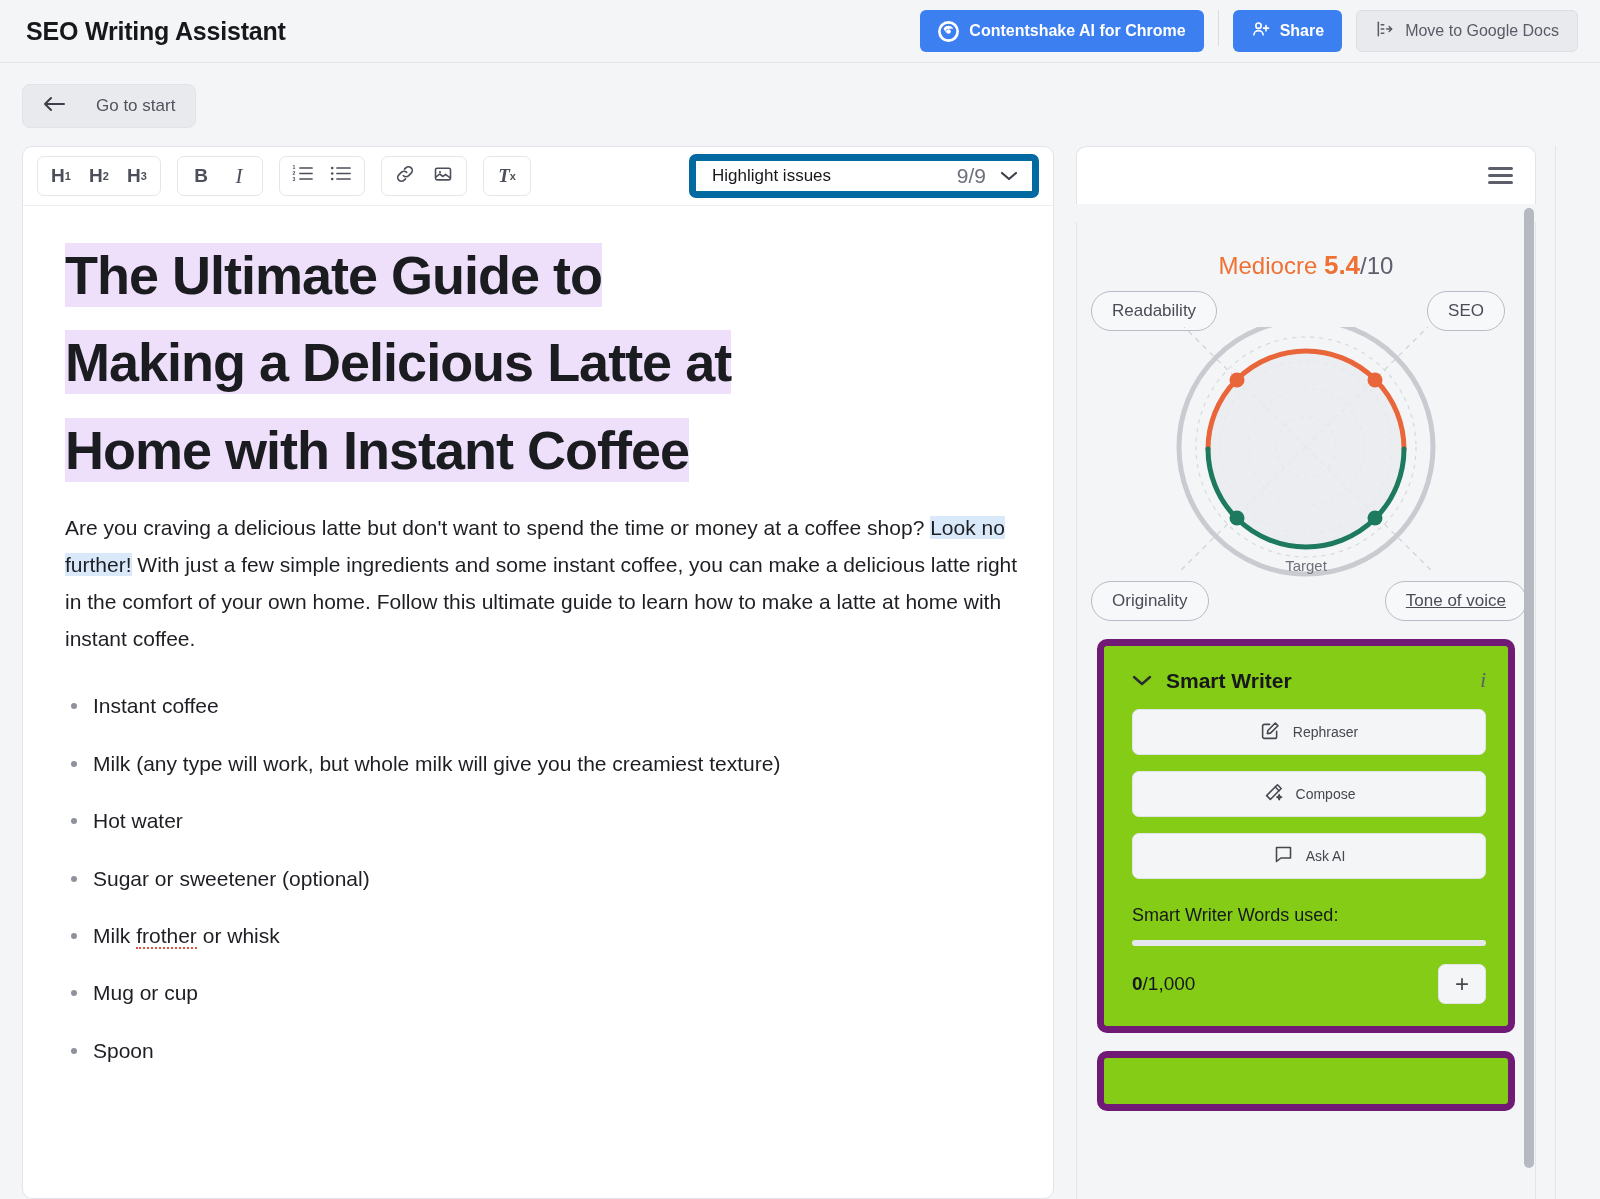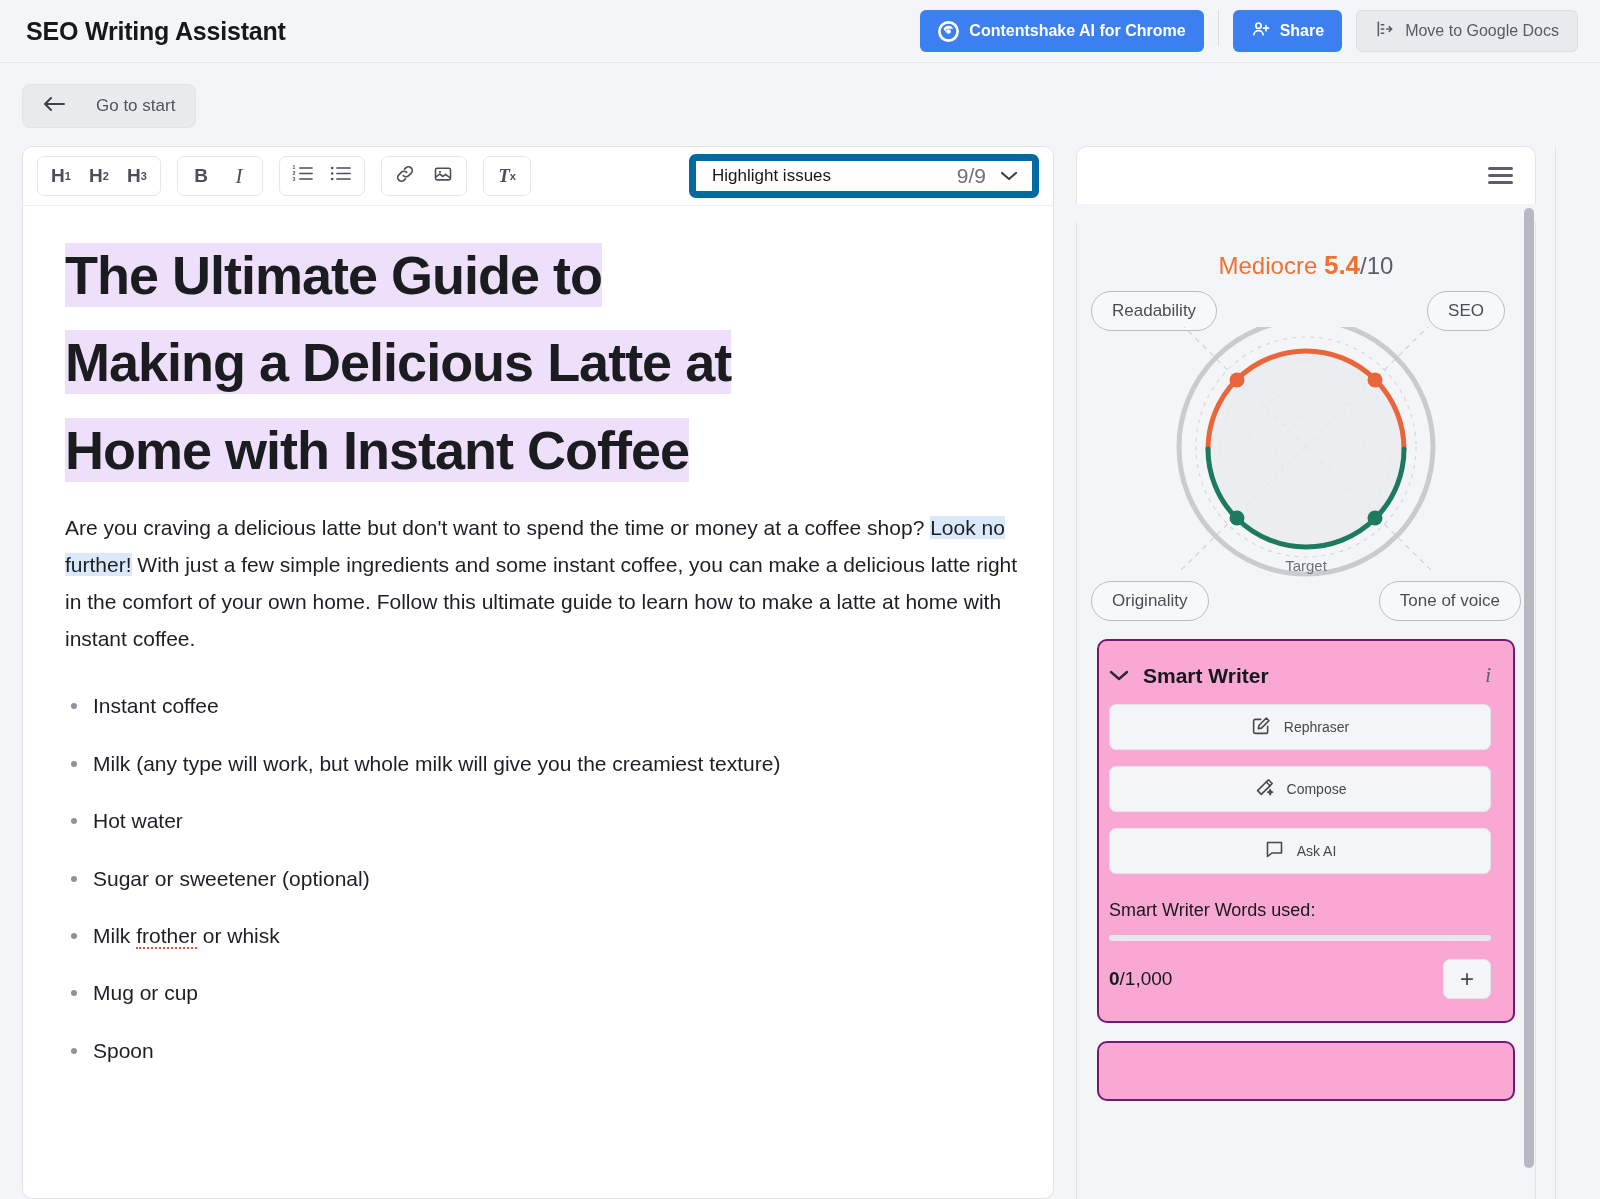--- a/index.html
+++ b/index.html
@@ -199,32 +199,32 @@
   .pill {
     position: absolute;
     border: 1px solid #b9bcc6; border-radius: 20px;
     background: #f7f8fa; color: #4a4d57;
     font-size: 17px; padding: 9px 20px;
     white-space: nowrap; cursor: pointer;
   }
   .pill.readability { left: 14px; top: 0; }
   .pill.seo { right: 30px; top: 0; }
   .pill.originality { left: 14px; bottom: 0; }
-  .pill.tone { right: 14px; bottom: 0; }
+  .pill.tone { right: 8px; bottom: 0; text-decoration: underline; }
   .radar-svg { position: absolute; left: 50%; top: 36px; transform: translateX(-50%); }
   .target-label {
     position: absolute; left: 50%; transform: translateX(-50%);
     top: 266px; font-size: 15px; color: #6d707b;
   }
 
   
   .card {
-    background: #f9a8d4; border: 2px solid #701a75;
+    background: #84cc16; border: 7px solid #701a75;
     border-radius: 10px; margin: 18px 20px 0 20px;
-    padding: 22px 22px 22px 10px;
+    padding: 22px 22px 22px 28px;
   }
   .card-head { display: flex; align-items: center; gap: 14px; }
   .chev { color: #2a2c33; display: flex; cursor: pointer; }
   .card-title { font-size: 21px; font-weight: 700; color: #17181c; }
   .info-i {
     margin-left: auto; font-family: "Liberation Serif", serif;
     font-style: italic; font-size: 21px; color: #5c5f6b; cursor: pointer;
   }
   .aibtn {
     width: 100%; height: 46px; margin-top: 16px;

